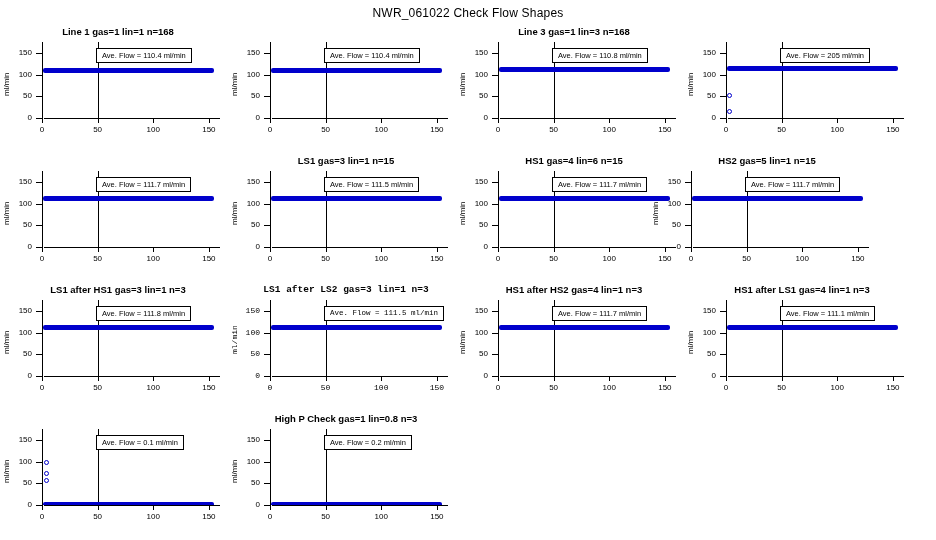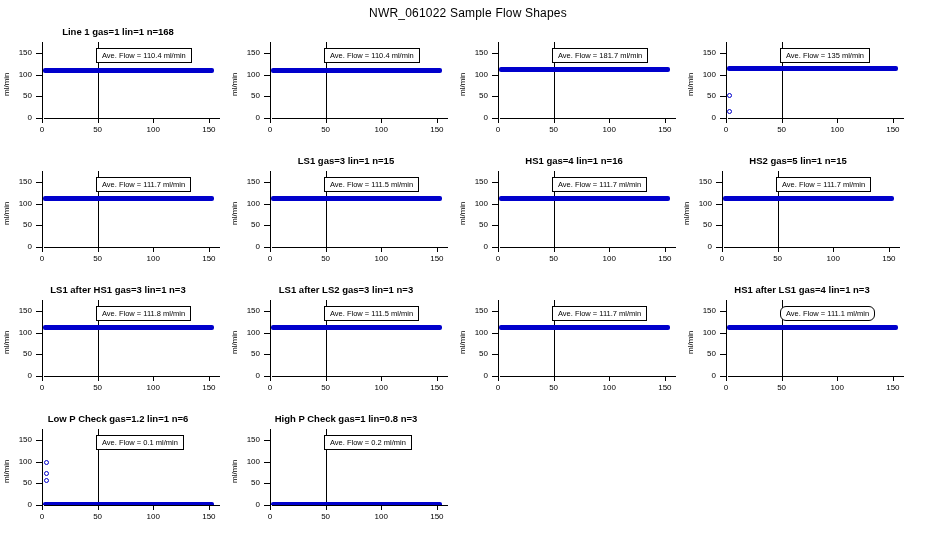--- a/index.html
+++ b/index.html
@@ -131,21 +131,21 @@
   .band{
     position:absolute;
     height:5px;
     background:#0000CC;
     border-radius:2px;
   }
 </style>
 </head>
 <body>
 
-<div id="page-title">NWR_061022  Sample Flow Shapes</div>
+<div id="page-title">NWR_061022  Check Flow Shapes</div>
 <div id="grid">
     <div class="panel" style="left: 4px; top: 4px;">
       <div class="panel-title">Line 1 gas=1 lin=1 n=168</div>
       <div class="ylab" style="top: 70px;">ml/min</div>
       <div class="axis-y"></div>
       <div class="axis-x"></div>
       <div class="ytick" style="top: 92px;"></div>
       <div class="ytlabel" style="top: 88px; left: 8px; right: auto;">0</div>
       <div class="ytick" style="top: 70.2857px;"></div>
       <div class="ytlabel" style="top: 66.2857px; left: 8px; right: auto;">50</div>
@@ -191,20 +191,21 @@
       <div class="xtlabel" style="left: 192.875px;">150</div>
       <div class="plotbox" style="border-left: none;">
         <div class="vline" style="left: 55.625px;"></div>
         <div class="dots">
           <div class="band" style="left: 1.1125px; width: 171.325px; top: 25.5549px; background: rgb(0, 0, 204);"></div>
         </div>
       </div>
       <div class="annot" style="left: 92px; top: 22px;">Ave. Flow =  110.4  ml/min</div>
     </div>
     <div class="panel" style="left: 460px; top: 4px;">
+      <div class="panel-title">Line 3 gas=1 lin=3 n=168</div>
       <div class="ylab" style="top: 70px;">ml/min</div>
       <div class="axis-y"></div>
       <div class="axis-x"></div>
       <div class="ytick" style="top: 92px;"></div>
       <div class="ytlabel" style="top: 88px; left: 8px; right: auto;">0</div>
       <div class="ytick" style="top: 70.2857px;"></div>
       <div class="ytlabel" style="top: 66.2857px; left: 8px; right: auto;">50</div>
       <div class="ytick" style="top: 48.5714px;"></div>
       <div class="ytlabel" style="top: 44.5714px; left: 8px; right: auto;">100</div>
       <div class="ytick" style="top: 26.8571px;"></div>
@@ -216,21 +217,21 @@
       <div class="xtick" style="left: 149.25px;"></div>
       <div class="xtlabel" style="left: 137.25px;">100</div>
       <div class="xtick" style="left: 204.875px;"></div>
       <div class="xtlabel" style="left: 192.875px;">150</div>
       <div class="plotbox" style="border-left: none;">
         <div class="vline" style="left: 55.625px;"></div>
         <div class="dots">
           <div class="band" style="left: 1.1125px; width: 171.325px; top: 25.3811px; background: rgb(0, 0, 204);"></div>
         </div>
       </div>
-      <div class="annot" style="left: 92px; top: 22px;">Ave. Flow =  181.7  ml/min</div>
+      <div class="annot" style="left: 92px; top: 22px;">Ave. Flow =  110.8  ml/min</div>
     </div>
     <div class="panel" style="left: 688px; top: 4px;">
       <div class="ylab" style="top: 70px;">ml/min</div>
       <div class="axis-y"></div>
       <div class="axis-x"></div>
       <div class="ytick" style="top: 92px;"></div>
       <div class="ytlabel" style="top: 88px; left: 8px; right: auto;">0</div>
       <div class="ytick" style="top: 70.2857px;"></div>
       <div class="ytlabel" style="top: 66.2857px; left: 8px; right: auto;">50</div>
       <div class="ytick" style="top: 48.5714px;"></div>
@@ -246,21 +247,21 @@
       <div class="xtick" style="left: 204.875px;"></div>
       <div class="xtlabel" style="left: 192.875px;">150</div>
       <div class="plotbox" style="border-left: none;">
         <div class="vline" style="left: 55.625px;"></div>
         <div class="dots">
           <div class="band" style="left: 1.1125px; width: 171.325px; top: 24.4257px; background: rgb(0, 0, 204);"></div>
           <div class="dot" style="left: 0.725px; top: 66.6829px; background: transparent; border: 1px solid rgb(0, 0, 204); width: 3px; height: 3px;"></div>
           <div class="dot" style="left: 0.725px; top: 50.6143px; background: transparent; border: 1px solid rgb(0, 0, 204); width: 3px; height: 3px;"></div>
         </div>
       </div>
-      <div class="annot" style="left: 92px; top: 22px;">Ave. Flow =   135  ml/min</div>
+      <div class="annot" style="left: 92px; top: 22px;">Ave. Flow =   205  ml/min</div>
     </div>
     <div class="panel" style="left: 4px; top: 133px;">
       <div class="ylab" style="top: 70px;">ml/min</div>
       <div class="axis-y"></div>
       <div class="axis-x"></div>
       <div class="ytick" style="top: 92px;"></div>
       <div class="ytlabel" style="top: 88px; left: 8px; right: auto;">0</div>
       <div class="ytick" style="top: 70.2857px;"></div>
       <div class="ytlabel" style="top: 66.2857px; left: 8px; right: auto;">50</div>
       <div class="ytick" style="top: 48.5714px;"></div>
@@ -306,21 +307,21 @@
       <div class="xtlabel" style="left: 192.875px;">150</div>
       <div class="plotbox" style="border-left: none;">
         <div class="vline" style="left: 55.625px;"></div>
         <div class="dots">
           <div class="band" style="left: 1.1125px; width: 171.325px; top: 25.0771px; background: rgb(0, 0, 204);"></div>
         </div>
       </div>
       <div class="annot" style="left: 92px; top: 22px;">Ave. Flow =  111.5  ml/min</div>
     </div>
     <div class="panel" style="left: 460px; top: 133px;">
-      <div class="panel-title">HS1 gas=4 lin=1 n=16</div>
+      <div class="panel-title">HS1 gas=4 lin=6 n=15</div>
       <div class="ylab" style="top: 70px;">ml/min</div>
       <div class="axis-y"></div>
       <div class="axis-x"></div>
       <div class="ytick" style="top: 92px;"></div>
       <div class="ytlabel" style="top: 88px; left: 8px; right: auto;">0</div>
       <div class="ytick" style="top: 70.2857px;"></div>
       <div class="ytlabel" style="top: 66.2857px; left: 8px; right: auto;">50</div>
       <div class="ytick" style="top: 48.5714px;"></div>
       <div class="ytlabel" style="top: 44.5714px; left: 8px; right: auto;">100</div>
       <div class="ytick" style="top: 26.8571px;"></div>
@@ -334,21 +335,21 @@
       <div class="xtick" style="left: 204.875px;"></div>
       <div class="xtlabel" style="left: 192.875px;">150</div>
       <div class="plotbox" style="border-left: none;">
         <div class="vline" style="left: 55.625px;"></div>
         <div class="dots">
           <div class="band" style="left: 1.1125px; width: 171.325px; top: 24.9903px; background: rgb(0, 0, 204);"></div>
         </div>
       </div>
       <div class="annot" style="left: 92px; top: 22px;">Ave. Flow =  111.7  ml/min</div>
     </div>
-    <div class="panel" style="left: 684px; top: 133px;">
+    <div class="panel" style="left: 653px; top: 133px;">
       <div class="panel-title">HS2 gas=5 lin=1 n=15</div>
       <div class="ylab" style="top: 70px;">ml/min</div>
       <div class="axis-y"></div>
       <div class="axis-x"></div>
       <div class="ytick" style="top: 92px;"></div>
       <div class="ytlabel" style="top: 88px; left: 8px; right: auto;">0</div>
       <div class="ytick" style="top: 70.2857px;"></div>
       <div class="ytlabel" style="top: 66.2857px; left: 8px; right: auto;">50</div>
       <div class="ytick" style="top: 48.5714px;"></div>
       <div class="ytlabel" style="top: 44.5714px; left: 8px; right: auto;">100</div>
@@ -392,21 +393,21 @@
       <div class="xtick" style="left: 204.875px;"></div>
       <div class="xtlabel" style="left: 192.875px;">150</div>
       <div class="plotbox" style="border-left: none;">
         <div class="vline" style="left: 55.625px;"></div>
         <div class="dots">
           <div class="band" style="left: 1.1125px; width: 171.325px; top: 24.9469px; background: rgb(0, 0, 204);"></div>
         </div>
       </div>
       <div class="annot" style="left: 92px; top: 22px;">Ave. Flow =  111.8  ml/min</div>
     </div>
-    <div class="panel" style="left: 232px; top: 262px;">
+    <div class="panel" style="left: 232px; top: 262px; font-family: Liberation Mono, monospace;">
       <div class="panel-title">LS1 after LS2 gas=3 lin=1 n=3</div>
       <div class="ylab" style="top: 70px;">ml/min</div>
       <div class="axis-y"></div>
       <div class="axis-x"></div>
       <div class="ytick" style="top: 92px;"></div>
       <div class="ytlabel" style="top: 88px; left: 8px; right: auto;">0</div>
       <div class="ytick" style="top: 70.2857px;"></div>
       <div class="ytlabel" style="top: 66.2857px; left: 8px; right: auto;">50</div>
       <div class="ytick" style="top: 48.5714px;"></div>
       <div class="ytlabel" style="top: 44.5714px; left: 8px; right: auto;">100</div>
@@ -422,20 +423,21 @@
       <div class="xtlabel" style="left: 192.875px;">150</div>
       <div class="plotbox" style="border-left: none;">
         <div class="vline" style="left: 55.625px;"></div>
         <div class="dots">
           <div class="band" style="left: 1.1125px; width: 171.325px; top: 25.0771px; background: rgb(0, 0, 204);"></div>
         </div>
       </div>
       <div class="annot" style="left: 92px; top: 22px;">Ave. Flow =  111.5  ml/min</div>
     </div>
     <div class="panel" style="left: 460px; top: 262px;">
+      <div class="panel-title">HS1 after HS2 gas=4 lin=1 n=3</div>
       <div class="ylab" style="top: 70px;">ml/min</div>
       <div class="axis-y"></div>
       <div class="axis-x"></div>
       <div class="ytick" style="top: 92px;"></div>
       <div class="ytlabel" style="top: 88px; left: 8px; right: auto;">0</div>
       <div class="ytick" style="top: 70.2857px;"></div>
       <div class="ytlabel" style="top: 66.2857px; left: 8px; right: auto;">50</div>
       <div class="ytick" style="top: 48.5714px;"></div>
       <div class="ytlabel" style="top: 44.5714px; left: 8px; right: auto;">100</div>
       <div class="ytick" style="top: 26.8571px;"></div>
@@ -476,24 +478,23 @@
       <div class="xtick" style="left: 149.25px;"></div>
       <div class="xtlabel" style="left: 137.25px;">100</div>
       <div class="xtick" style="left: 204.875px;"></div>
       <div class="xtlabel" style="left: 192.875px;">150</div>
       <div class="plotbox" style="border-left: none;">
         <div class="vline" style="left: 55.625px;"></div>
         <div class="dots">
           <div class="band" style="left: 1.1125px; width: 171.325px; top: 25.2509px; background: rgb(0, 0, 204);"></div>
         </div>
       </div>
-      <div class="annot" style="left: 92px; top: 22px; border-radius: 6px;">Ave. Flow =  111.1  ml/min</div>
+      <div class="annot" style="left: 92px; top: 22px;">Ave. Flow =  111.1  ml/min</div>
     </div>
     <div class="panel" style="left: 4px; top: 391px;">
-      <div class="panel-title">Low P Check gas=1.2 lin=1 n=6</div>
       <div class="ylab" style="top: 70px;">ml/min</div>
       <div class="axis-y"></div>
       <div class="axis-x"></div>
       <div class="ytick" style="top: 92px;"></div>
       <div class="ytlabel" style="top: 88px; left: 8px; right: auto;">0</div>
       <div class="ytick" style="top: 70.2857px;"></div>
       <div class="ytlabel" style="top: 66.2857px; left: 8px; right: auto;">50</div>
       <div class="ytick" style="top: 48.5714px;"></div>
       <div class="ytlabel" style="top: 44.5714px; left: 8px; right: auto;">100</div>
       <div class="ytick" style="top: 26.8571px;"></div>

